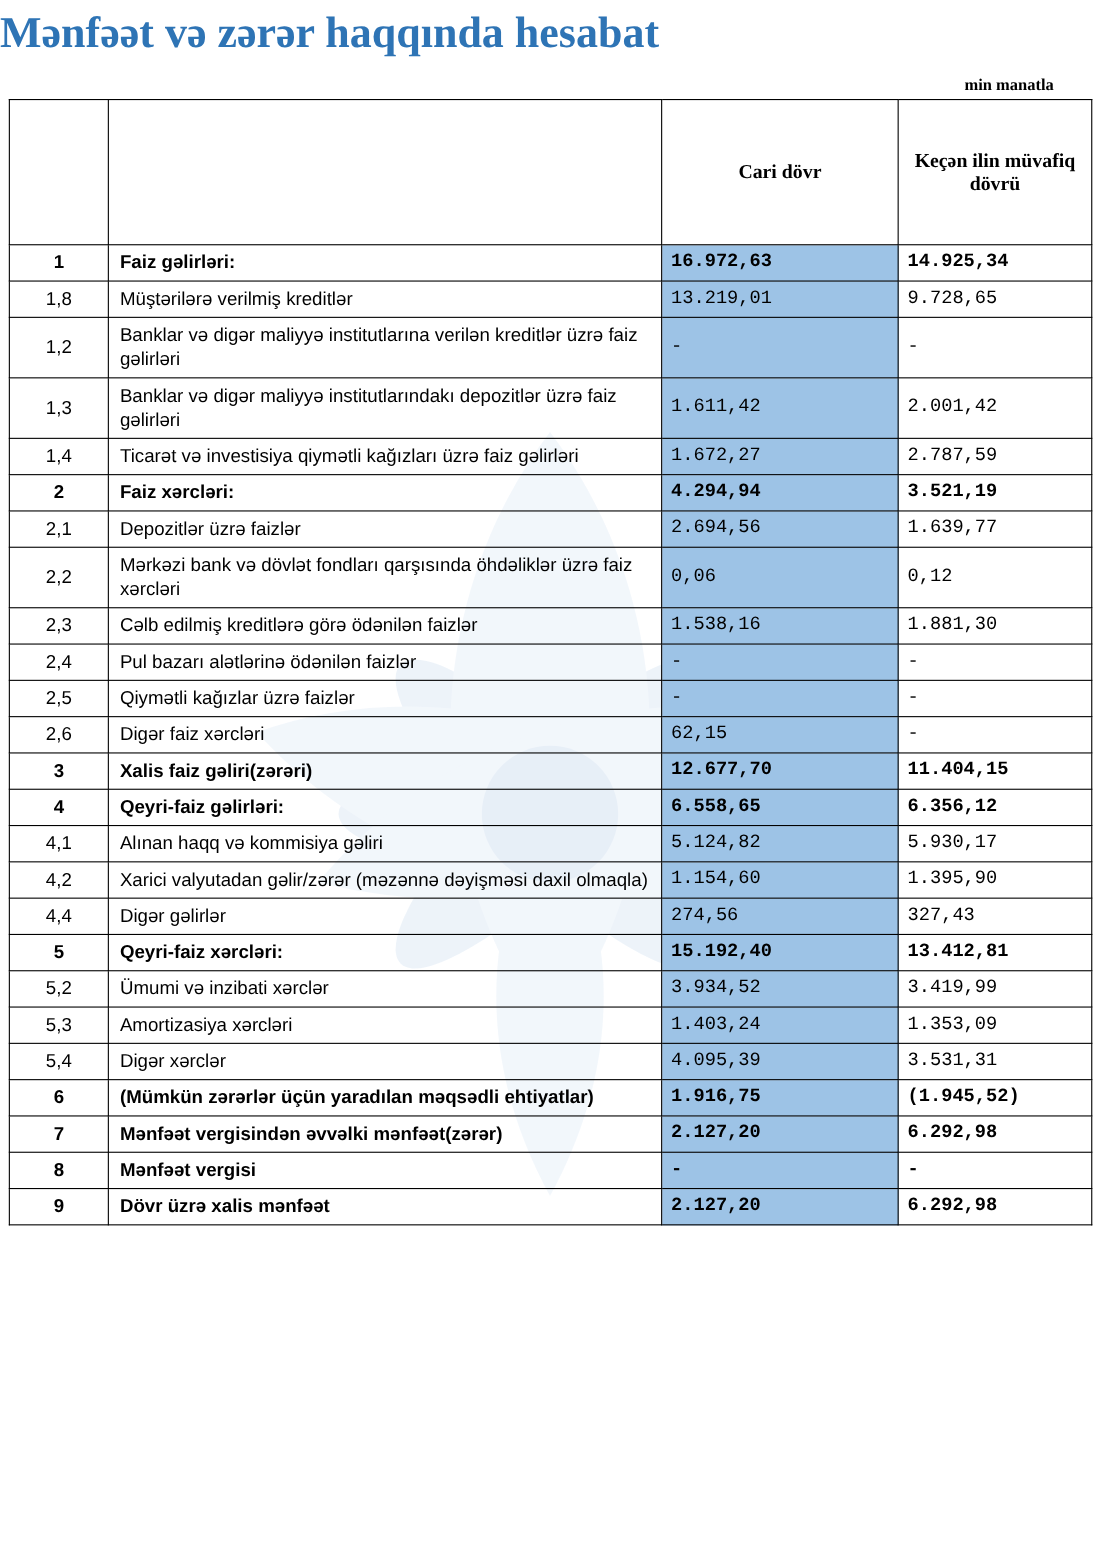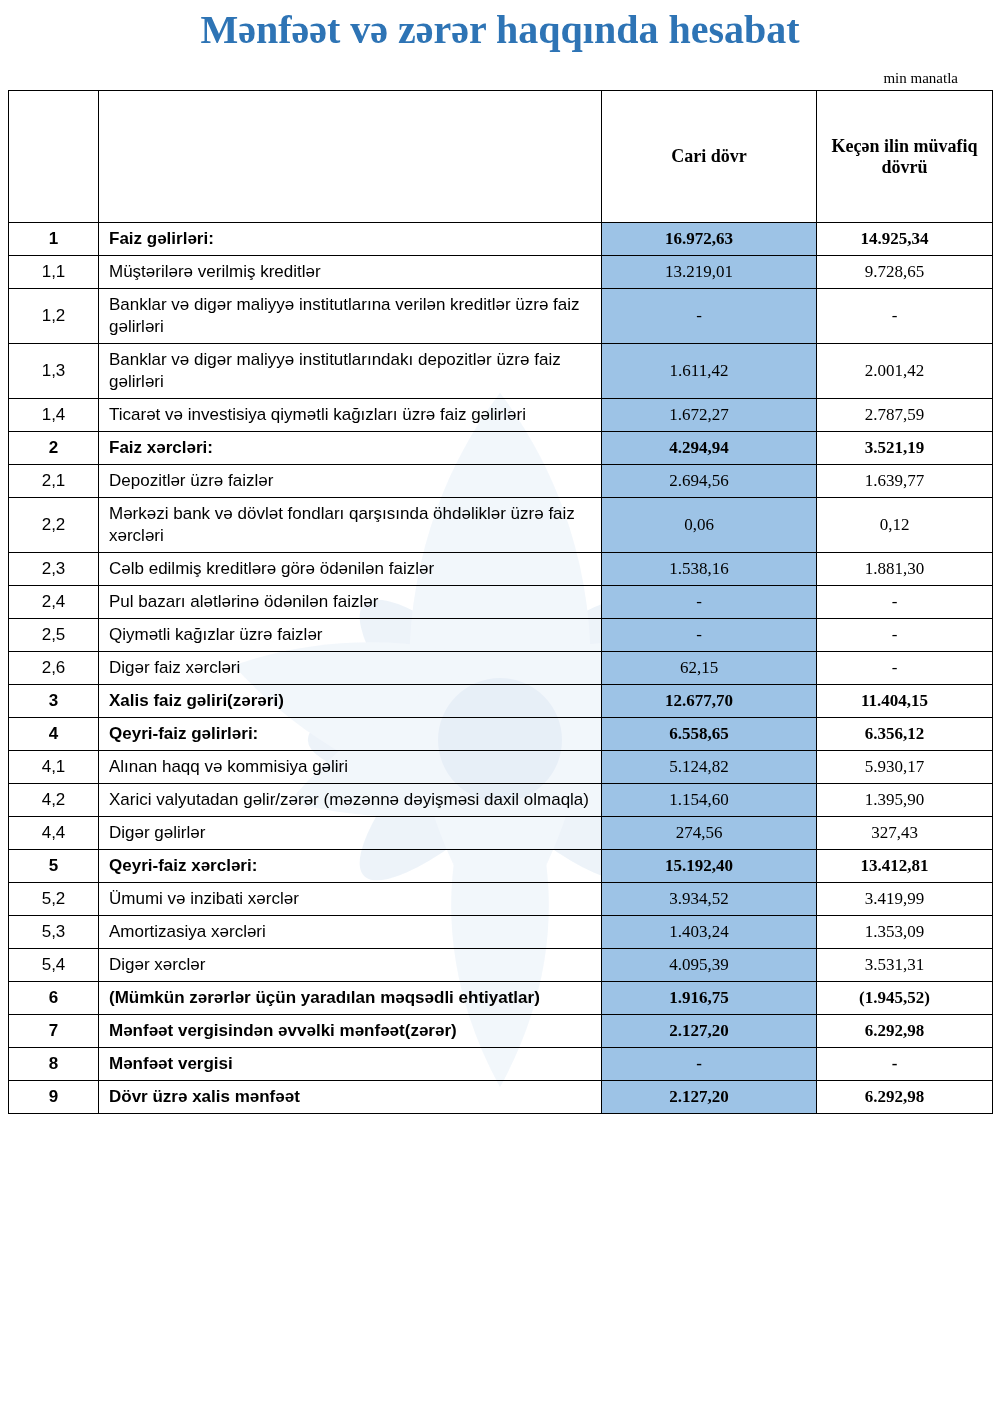--- a/index.html
+++ b/index.html
@@ -31,28 +31,28 @@
     pointer-events:none;
   }
   .title{
     position:relative;
     z-index:1;
     font-family:"Liberation Serif",serif;
     font-weight:bold;
     font-size:40px;
     line-height:1.2;
     color:var(--accent);
-    text-align:center;
+    text-align:left;
     margin:6px 0 0 0;
   }
   .unit-note{
     position:relative;
     z-index:1;
     font-family:"Liberation Serif",serif;
-    font-weight:normal;
+    font-weight:bold;
     font-size:15px;
     text-align:right;
     padding-right:42px;
     margin-top:16px;
     margin-bottom:3px;
   }
   table.report-table{
     position:relative;
     z-index:1;
     border-collapse:collapse;
@@ -82,22 +82,22 @@
     vertical-align:middle;
     background:transparent;
   }
   .report-table td.num{
     text-align:center;
   }
   .report-table td.desc{
     padding-left:10px;
   }
   .report-table td.val{
-    font-family:Liberation Serif, serif;
-    text-align:center;
+    font-family:Liberation Mono, monospace;
+    text-align:left;
     padding-right:28px;
   }
   .report-table td.cur{
     background:var(--cell-fill);
   }
   .report-table tr.bold-row td{
     font-weight:bold;
   }
 </style>
 </head>
@@ -141,21 +141,21 @@
       </tr>
     </thead>
     <tbody id="report-body">
         <tr class="bold-row">
           <td class="num">1</td>
           <td class="desc">Faiz gəlirləri:</td>
           <td class="val cur">16.972,63</td>
           <td class="val prev">14.925,34</td>
         </tr>
         <tr>
-          <td class="num">1,1</td>
+          <td class="num">1,8</td>
           <td class="desc">Müştərilərə verilmiş kreditlər</td>
           <td class="val cur">13.219,01</td>
           <td class="val prev">9.728,65</td>
         </tr>
         <tr>
           <td class="num">1,2</td>
           <td class="desc">Banklar və digər maliyyə institutlarına verilən kreditlər üzrə faiz gəlirləri</td>
           <td class="val cur">-</td>
           <td class="val prev">-</td>
         </tr>

